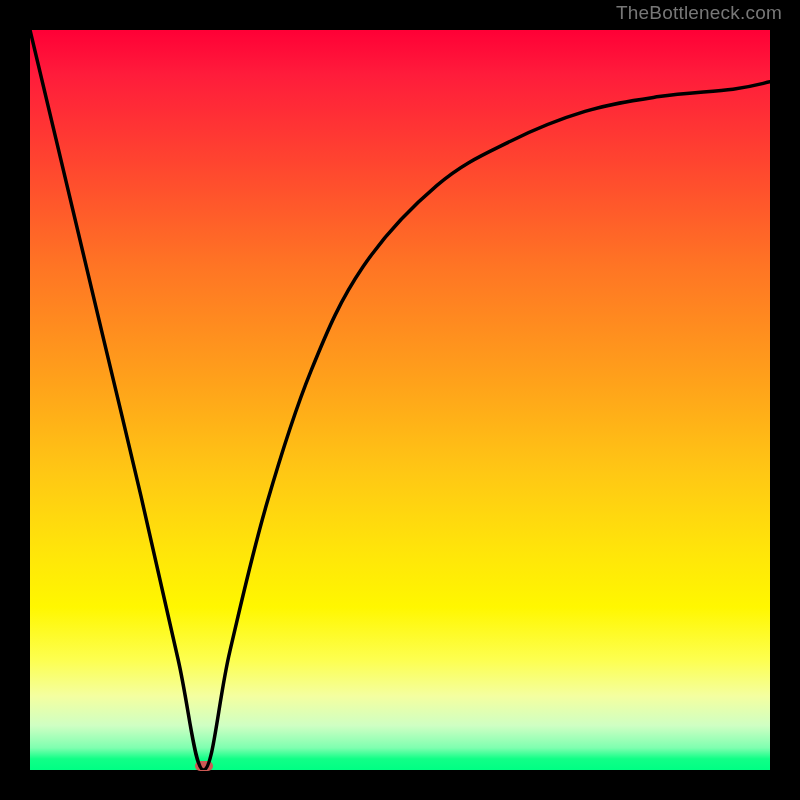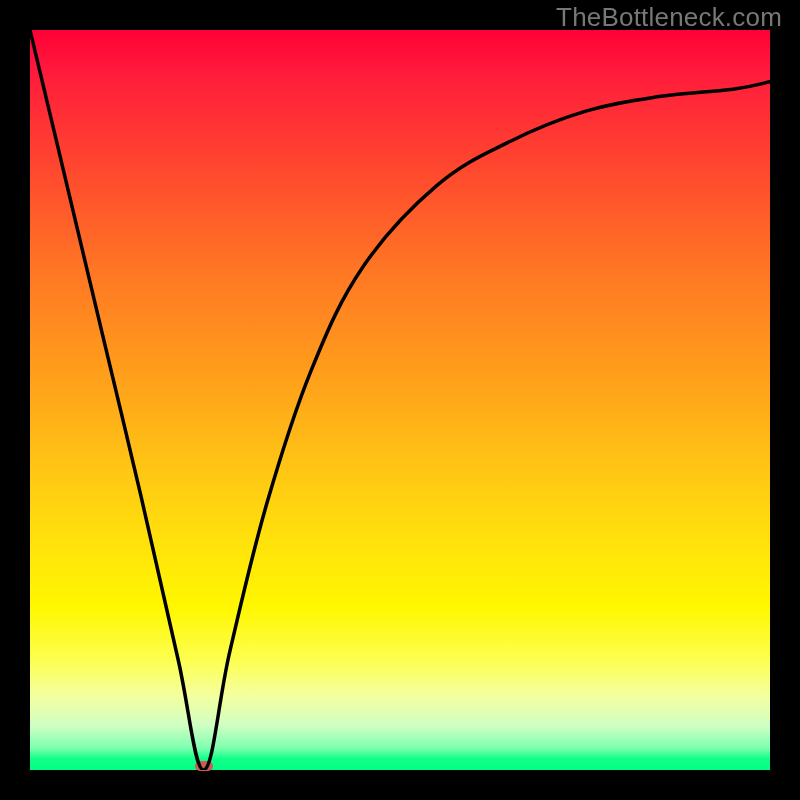--- a/index.html
+++ b/index.html
@@ -15,21 +15,21 @@
     position: relative;
     width: 800px;
     height: 800px;
     background: #000;
   }
   .watermark {
     position: absolute;
     top: 2px;
     right: 18px;
     color: #777;
-    font-size: 26px;
+    font-size: 19px;
     font-weight: 500;
     letter-spacing: 0.2px;
     z-index: 10;
   }
   .plot-area {
     position: absolute;
     left: 30px;
     top: 30px;
     width: 740px;
     height: 740px;

